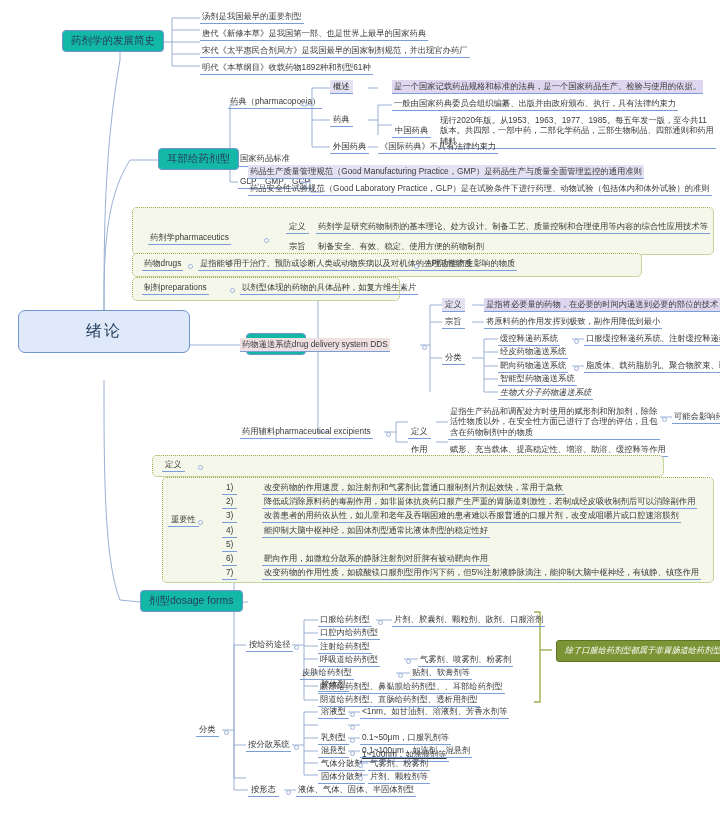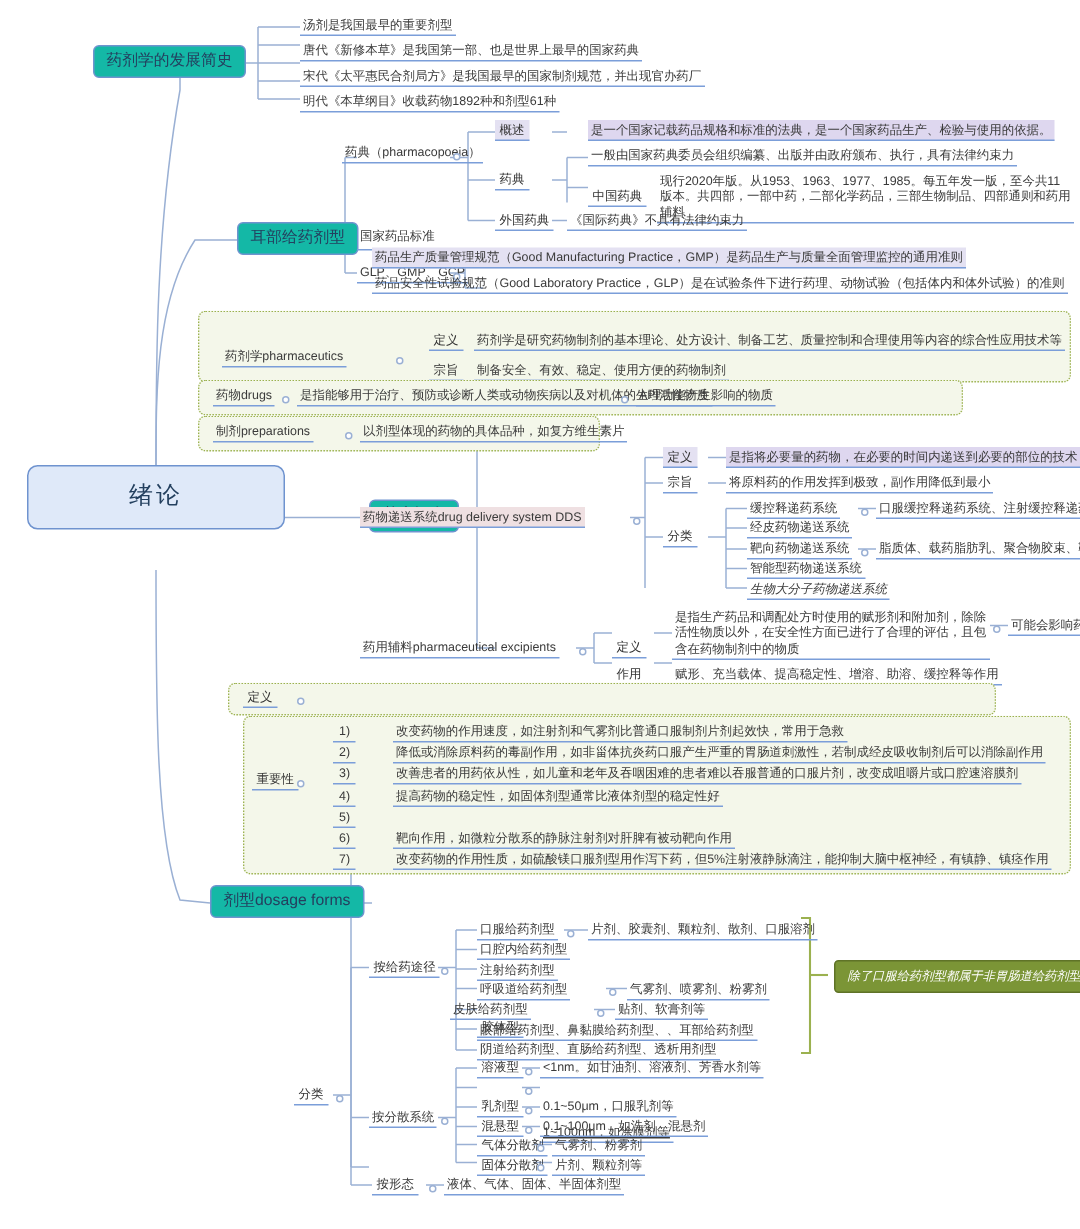--- a/index.html
+++ b/index.html
@@ -340,21 +340,21 @@
   <div class="node tag" style="left:168px; top:513px;">重要性</div>
   <div class="dot" style="left:198px; top:520px;"></div>
 
   <div class="num" style="left:222px; top:481px;">1)</div>
   <div class="node leaf" style="left:262px; top:481px;">改变药物的作用速度，如注射剂和气雾剂比普通口服制剂片剂起效快，常用于急救</div>
   <div class="num" style="left:222px; top:495px;">2)</div>
   <div class="node leaf" style="left:262px; top:495px;">降低或消除原料药的毒副作用，如非甾体抗炎药口服产生严重的胃肠道刺激性，若制成经皮吸收制剂后可以消除副作用</div>
   <div class="num" style="left:222px; top:509px;">3)</div>
   <div class="node leaf" style="left:262px; top:509px;">改善患者的用药依从性，如儿童和老年及吞咽困难的患者难以吞服普通的口服片剂，改变成咀嚼片或口腔速溶膜剂</div>
   <div class="num" style="left:222px; top:524px;">4)</div>
-  <div class="node leaf" style="left:262px; top:524px;">提高药物的稳定性，如固体剂型通常比液体剂型的稳定性好</div>
+  <div class="node leaf" style="left:262px; top:524px;">能抑制大脑中枢神经，如固体剂型通常比液体剂型的稳定性好</div>
   <div class="num" style="left:222px; top:538px;">5)</div>
   <div class="num" style="left:222px; top:552px;">6)</div>
   <div class="node leaf" style="left:262px; top:552px;">靶向作用，如微粒分散系的静脉注射剂对肝脾有被动靶向作用</div>
   <div class="num" style="left:222px; top:566px;">7)</div>
   <div class="node leaf" style="left:262px; top:566px;">改变药物的作用性质，如硫酸镁口服剂型用作泻下药，但5%注射液静脉滴注，能抑制大脑中枢神经，有镇静、镇痉作用</div>
 
   <div class="node tag" style="left:196px; top:723px;">分类</div>
   <div class="dot" style="left:224px; top:730px;"></div>
 
   <div class="node tag" style="left:246px; top:638px;">按给药途径</div>

